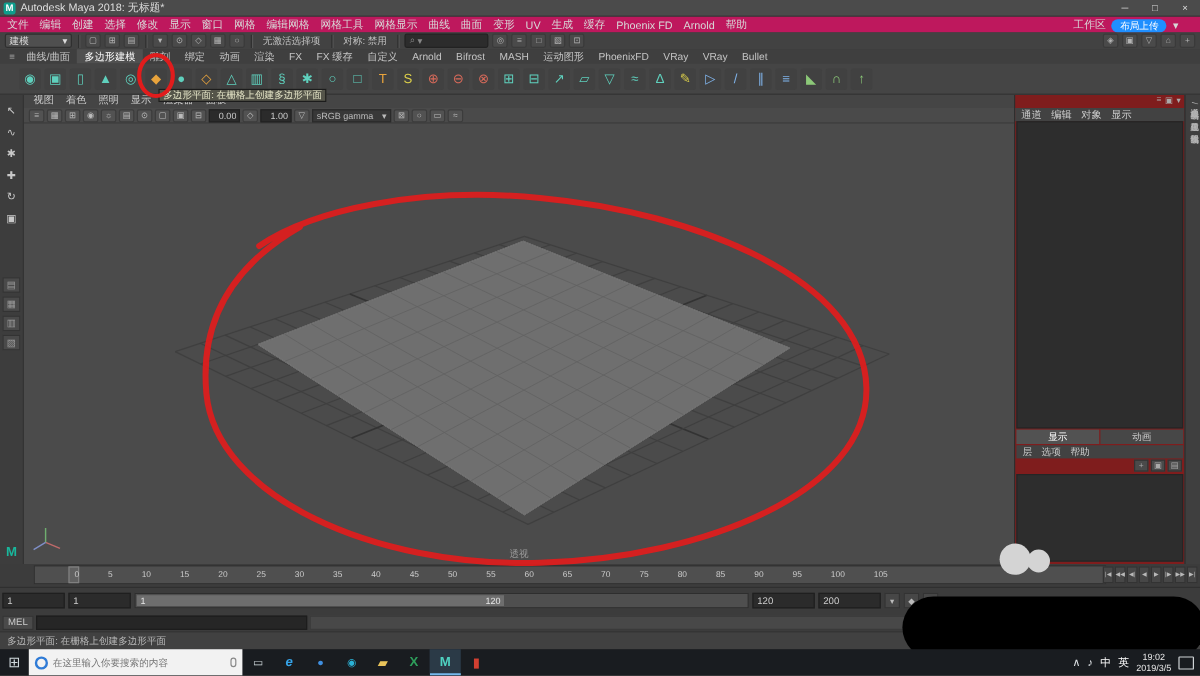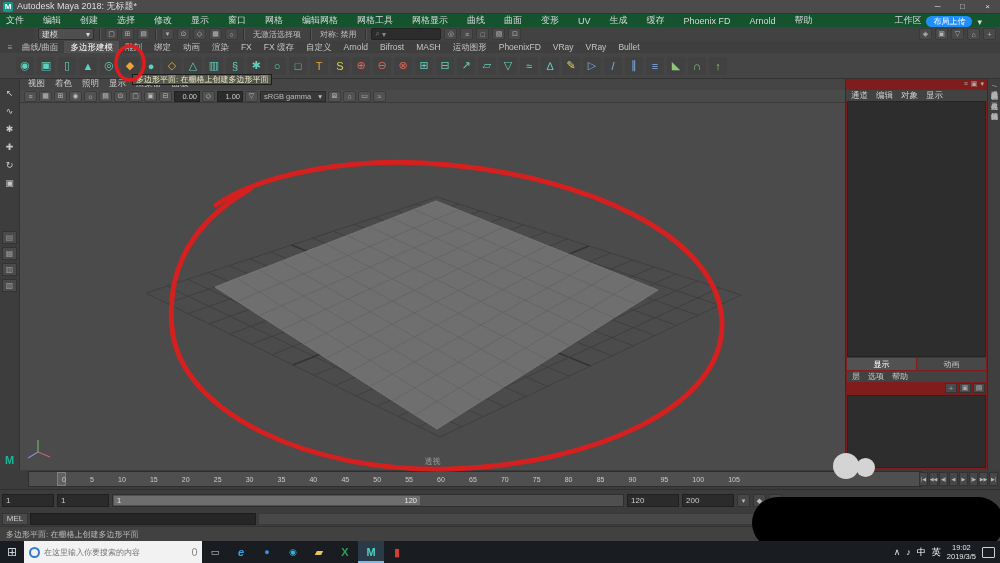--- a/index.html
+++ b/index.html
@@ -6,27 +6,27 @@
   html,body{width:1000px;height:563px;}
   body{position:relative;background:#3f3f3f;font-family:"Liberation Sans","DejaVu Sans",sans-serif;overflow:hidden;color:#ccc;}
 
   
   .titlebar{position:absolute;left:0;top:0;right:0;height:14px;background:#4b4b4b;border-bottom:1px solid #333;display:flex;align-items:center;font-size:9px;color:#ddd;z-index:10;}
   .app-icon{width:10px;height:10px;margin:0 4px 0 3px;background:#0e9d8c;color:#fff;font-size:8px;font-weight:bold;border-radius:2px;display:flex;align-items:center;justify-content:center;}
   .win-btns{margin-left:auto;display:flex;height:100%;}
   .win-btn{width:25px;font-size:8px;color:#ddd;display:flex;align-items:center;justify-content:center;}
 
   
-  .menubar{position:absolute;top:14px;left:0;right:0;height:13px;background:#14532d;display:flex;align-items:center;gap:19px;padding-left:6px;font-size:9px;color:#d8d8d8;z-index:10;}
+  .menubar{position:absolute;top:14px;left:0;right:0;height:13px;background:#be185d;display:flex;align-items:center;gap:9px;padding-left:6px;font-size:9px;color:#d8d8d8;z-index:10;}
   .mitem{white-space:nowrap;}
   .mb-right{margin-left:auto;display:flex;align-items:flex-end;gap:5px;padding-right:18px;}
   .badge{background:#1f8fff;color:#fff;border-radius:7px;padding:0 7px;font-size:8px;height:11px;line-height:11px;white-space:nowrap;}
 
   
-  .statusline{position:absolute;top:27px;left:0;right:0;height:14px;background:#424242;display:flex;align-items:center;gap:3px;padding:0 4px;font-size:9px;z-index:10;margin-left:34px;}
+  .statusline{position:absolute;top:27px;left:0;right:0;height:14px;background:#424242;display:flex;align-items:center;gap:3px;padding:0 4px;font-size:9px;z-index:10;}
   .menuset{width:56px;height:12px;background:#4f4f4f;border:1px solid #2f2f2f;border-radius:2px;display:flex;align-items:center;justify-content:space-between;padding:0 3px;font-size:8px;color:#ddd;}
   .sdiv{width:1px;height:11px;background:#303030;box-shadow:1px 0 0 #565656;margin:0 2px;}
   .sicon{width:13px;height:12px;background:#4a4a4a;border:1px solid #3a3a3a;border-radius:2px;font-size:7px;color:#b5b5b5;display:flex;align-items:center;justify-content:center;}
   .stext{color:#c0c0c0;font-size:8px;margin:0 4px;white-space:nowrap;}
   .search-box{width:70px;height:12px;background:#2c2c2c;border:1px solid #222;border-radius:2px;display:flex;align-items:center;gap:2px;padding:0 3px;font-size:8px;color:#888;}
   .spacer{flex:1;}
 
   
   .shelf-tabs{position:absolute;top:41px;left:0;right:0;height:12px;background:#3f3f3f;display:flex;align-items:flex-end;padding-left:4px;font-size:8.5px;z-index:10;}
   .shelf-menu{width:12px;color:#aaa;font-size:8px;display:flex;align-items:center;justify-content:center;height:12px;}

